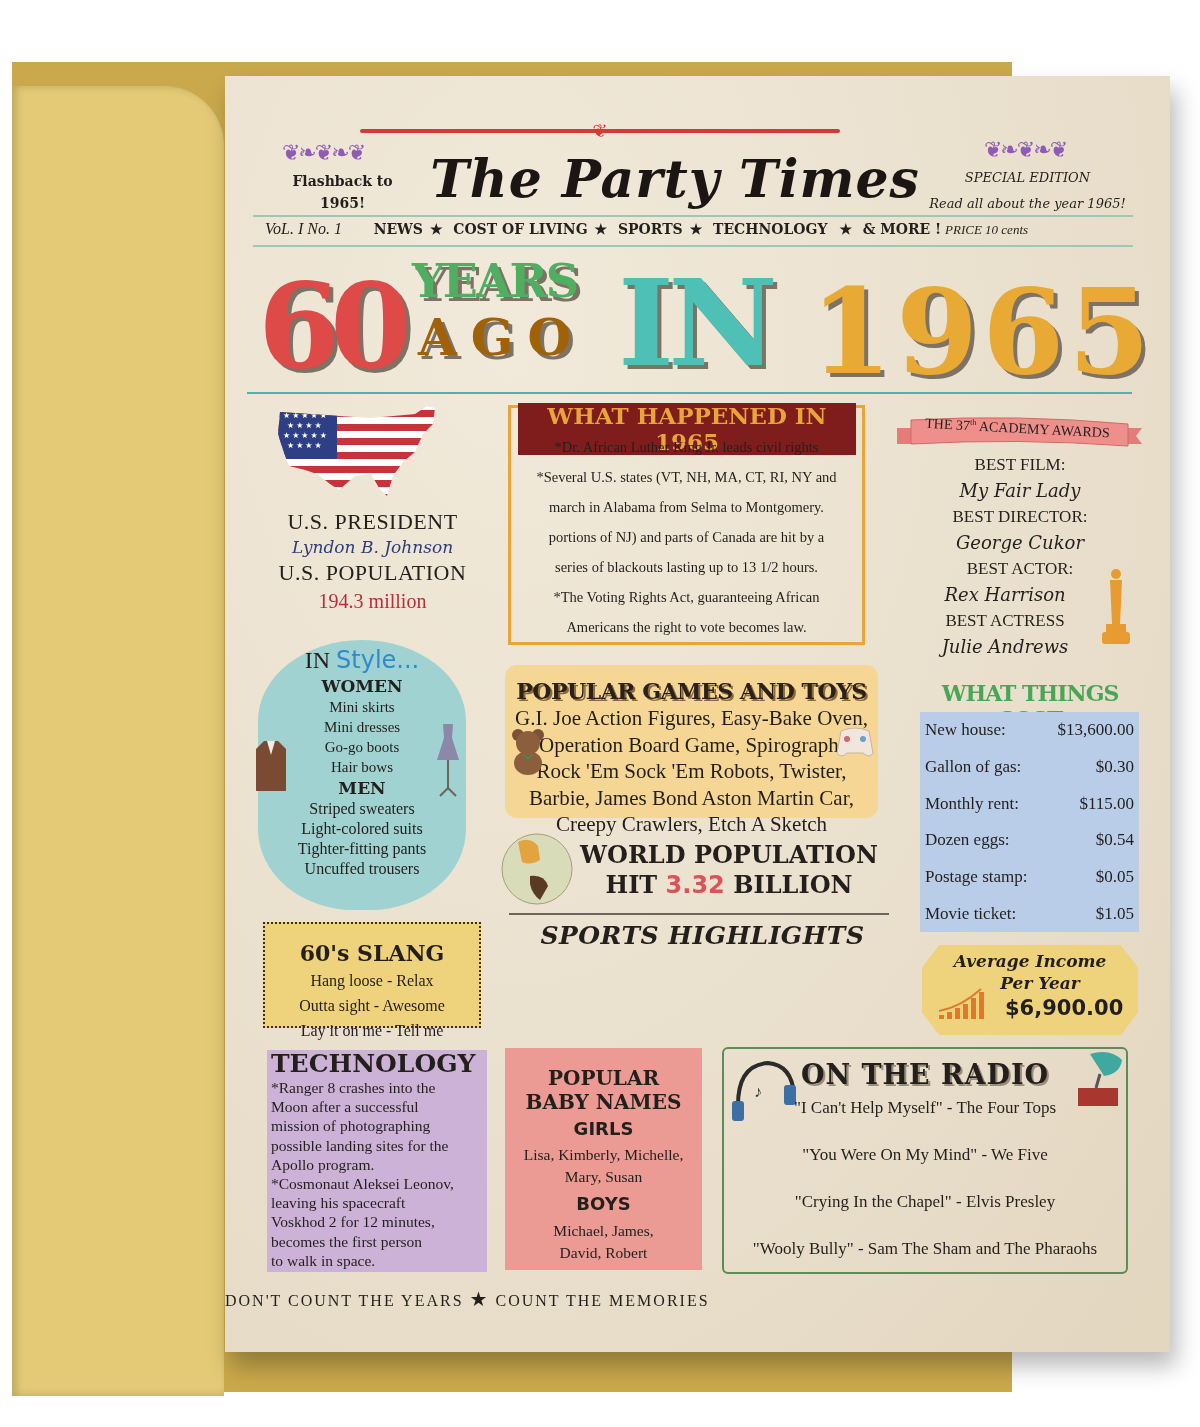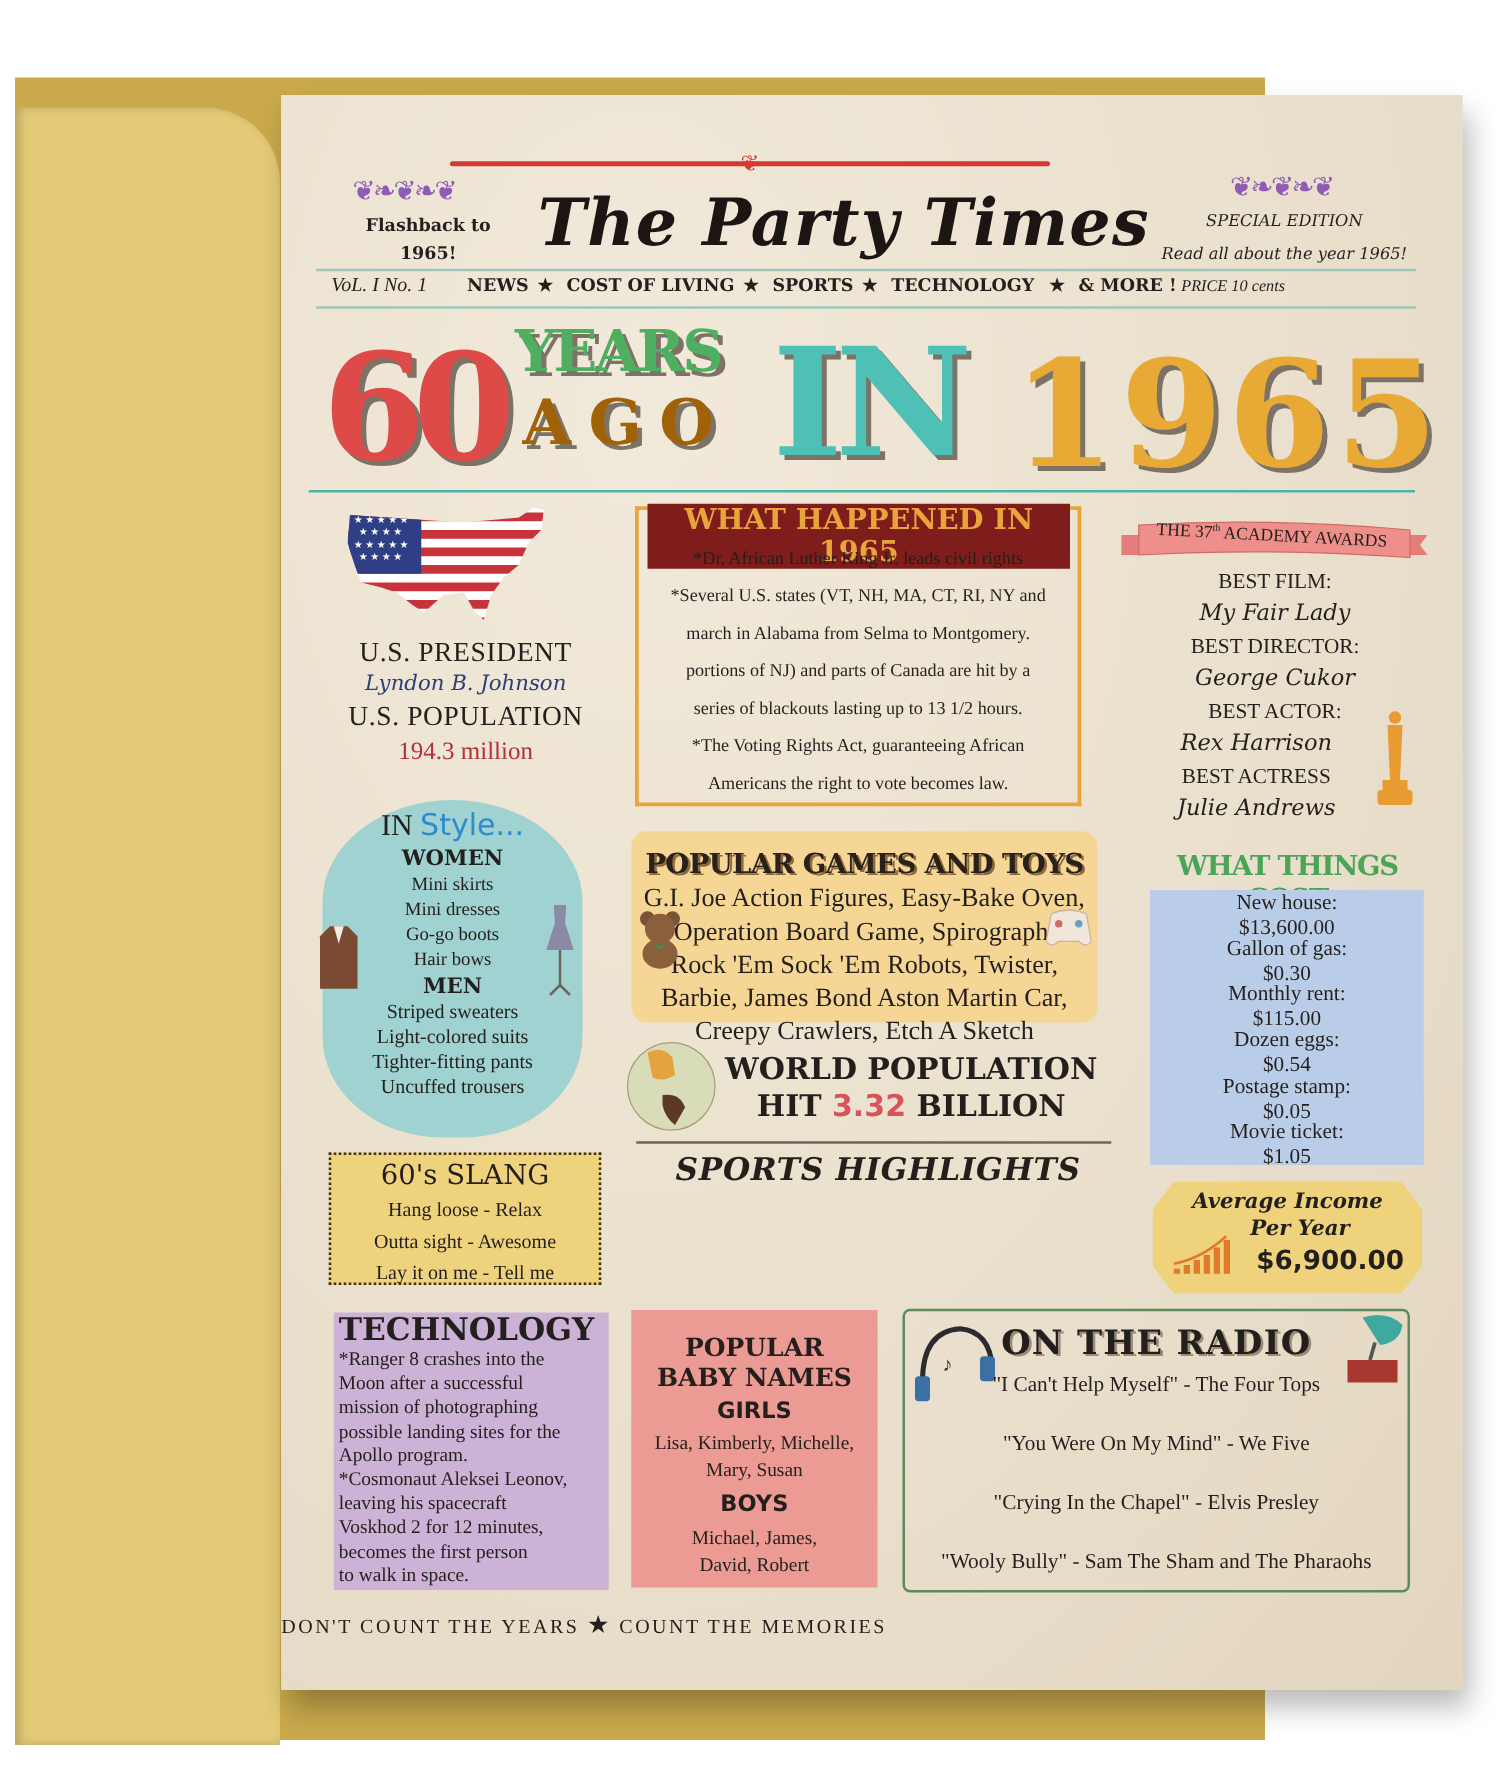--- a/index.html
+++ b/index.html
@@ -62,21 +62,21 @@
   .happened { left:508px; top:405px; width:357px; height:240px; border:3px solid #e7a53a; border-top:none; box-sizing:border-box; }
   .happened-line { border-top:3px solid #e7a53a; position:absolute; top:405px; height:0; }
   .happened-title { left:518px; top:403px; width:338px; font-family:"DejaVu Serif", serif; font-weight:bold; color:#e7a53a; font-size:23px; background:#7f1d1d; text-align:center; line-height:26px; }
   .games { left:505px; top:665px; width:373px; height:153px; background:#f6d694; border-radius:12px; }
   .games-title { font-family:"DejaVu Serif", serif; font-weight:bold; font-size:22px; color:#2a211c; text-shadow:2px 2px 0 #8a6a3a; letter-spacing:-0.5px; }
 
   
   .banner { left:897px; top:414px; width:245px; height:40px; }
   .cost-title { left:920px; top:680px; width:220px; font-family:"DejaVu Serif", serif; font-weight:bold; color:#4aa557; font-size:22px; letter-spacing:-1px; text-align:center; }
   .cost-table { left:920px; top:712px; width:219px; height:220px; background:#b9cde8; }
-  .cost-row { display:flex; justify-content:space-between; padding:0 5px 0 5px; height:36.7px; align-items:center; font-size:17px;flex-direction:column; }
+  .cost-row { display:flex; justify-content:space-between; padding:0 5px 0 5px; height:36.7px; align-items:center; font-size:17px; }
   .income { left:922px; top:945px; width:216px; height:90px; background:#efd27c; clip-path:polygon(8% 0,92% 0,100% 25%,100% 75%,92% 100%,8% 100%,0 75%,0 25%); }
 
   .footer { left:225px; top:1287px; width:853px; text-align:left; font-size:16px; letter-spacing:2px; }
 
   .sep { position:absolute; height:2px; background:#6e655d; }
 </style>
 </head>
 <body>
 
 <div class="env-back"></div>
@@ -175,21 +175,21 @@
   <path d="M10,6 L24,6 L32,14 L32,56 L2,56 L2,14 Z" fill="#7a4a32"></path>
   <path d="M13,6 L17,20 L21,6 Z" fill="#f2ece2"></path>
 </svg>
 <svg class="abs" style="left:435px;top:720px;" width="26" height="78" viewBox="0 0 26 78">
   <path d="M8,4 L18,4 L17,18 L24,40 L2,40 L9,18 Z" fill="#8b88a8"></path>
   <line x1="13" y1="40" x2="13" y2="70" stroke="#6e655d" stroke-width="2"></line>
   <path d="M5,76 L13,68 L21,76" stroke="#6e655d" stroke-width="2" fill="none"></path>
 </svg>
 
 <div class="abs slang center">
-  <div style="font-family:'DejaVu Serif',serif;font-weight:normal;font-size:22px;line-height:30px;margin-top:2px;">60's SLANG</div>
+  <div style="font-family:'DejaVu Serif',serif;font-weight:bold;font-size:22px;line-height:30px;margin-top:14px;">60's SLANG</div>
   <div style="font-size:16px;line-height:25px;">
     <div>Hang loose - Relax</div>
     <div>Outta sight - Awesome</div>
     <div>Lay it on me - Tell me</div>
   </div>
 </div>
 
 <div class="abs tech">
   <div style="font-family:'DejaVu Serif',serif;font-weight:bold;font-size:25px;line-height:28px;padding-left:4px;">TECHNOLOGY</div>
   <div style="font-size:15.5px;line-height:19.2px;padding-left:4px;white-space:nowrap;">

